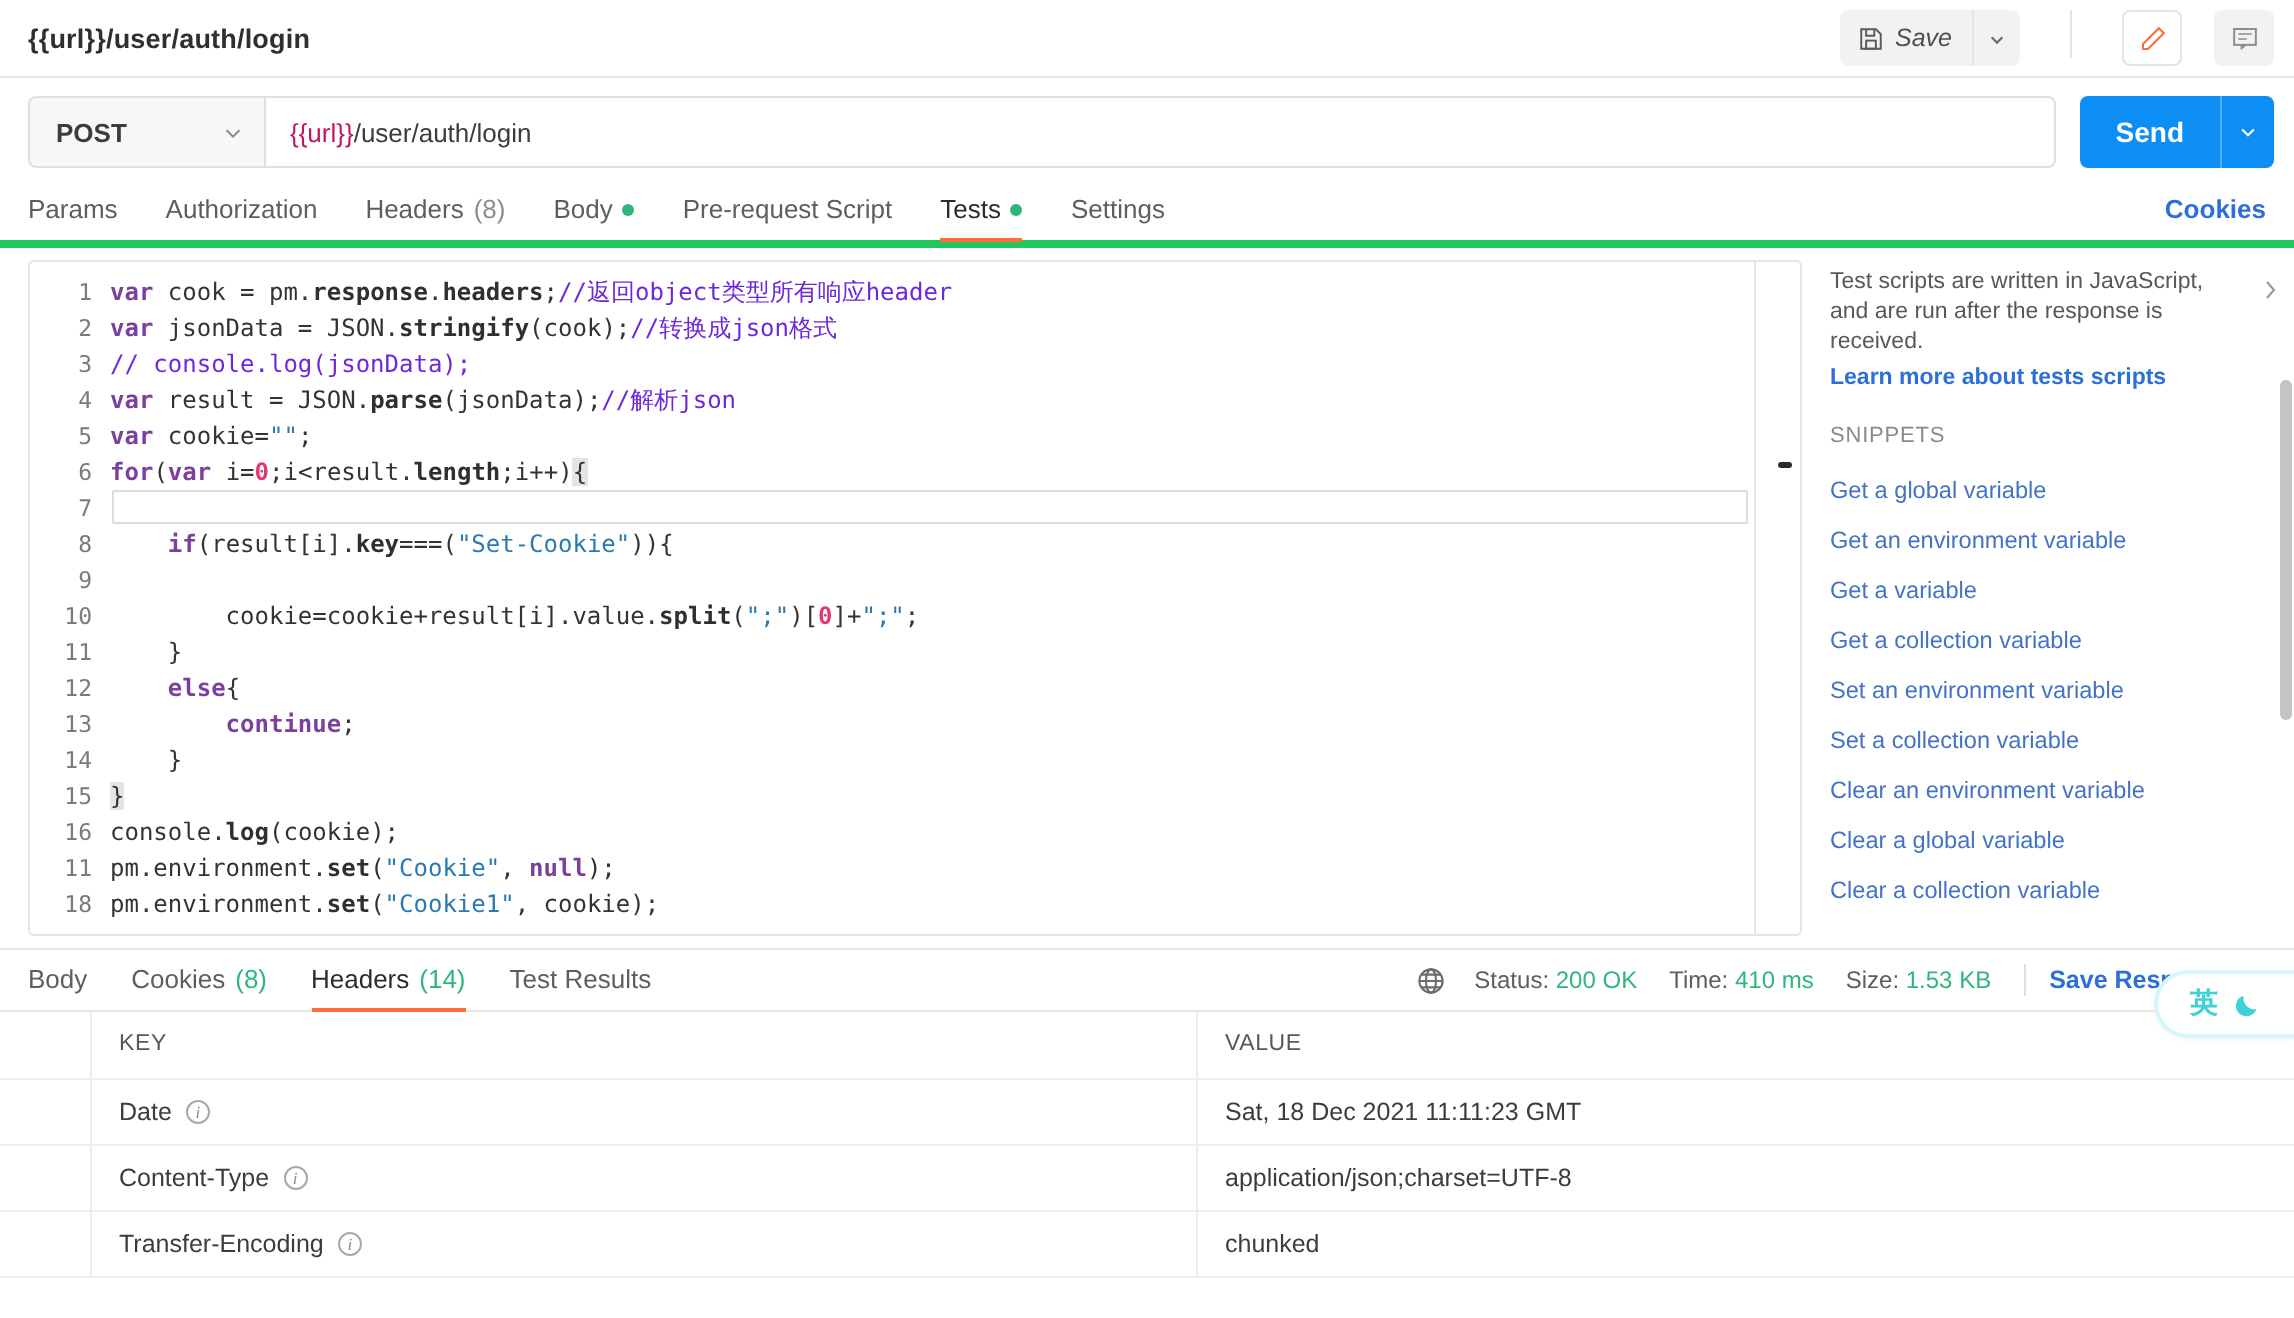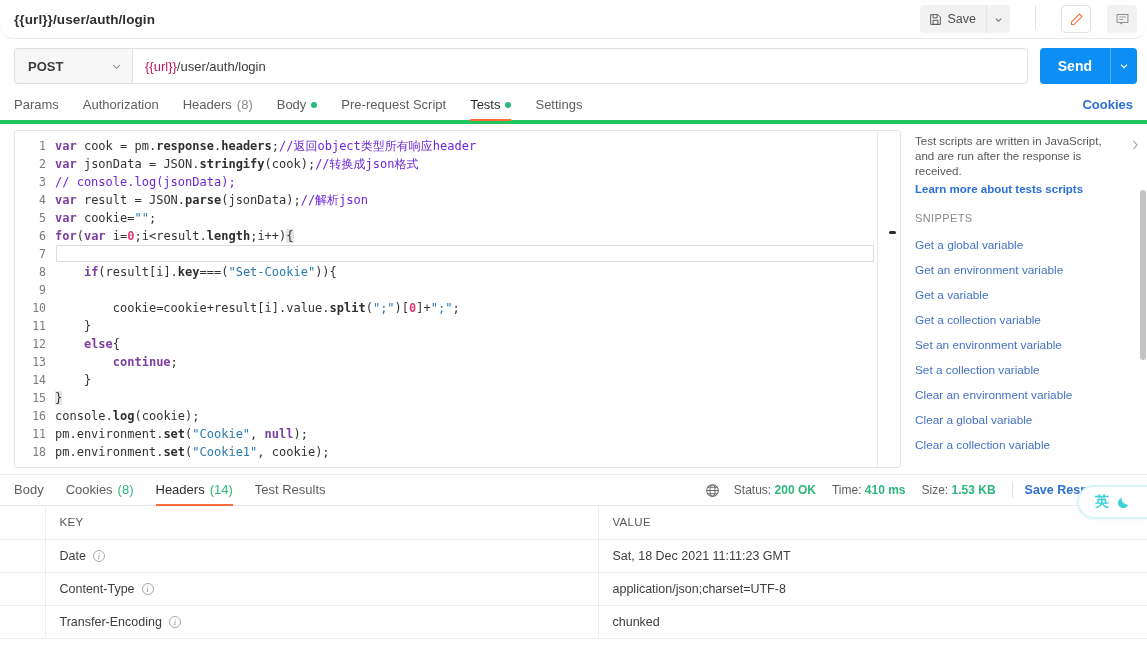--- a/index.html
+++ b/index.html
@@ -13,27 +13,26 @@
     -webkit-font-smoothing: antialiased;
   }
 
   
   .topbar {
     height: 39px;
     display: flex; align-items: center;
     padding: 0 10px 0 14px;
     border-bottom: 1px solid #e8e8e8;
     background: #fff;
-    border-radius: 14px;
   }
   .req-title {
     font-size: 13.5px; font-weight: bold; color: #2f2f2f;
     letter-spacing: 0.1px;
   }
-  .topbar-right { margin-left: auto; display: flex; align-items: flex-start; gap: 16px; }
+  .topbar-right { margin-left: auto; display: flex; align-items: flex-start; gap: 16px; font-style: italic; }
   .save-group {
     display: flex; align-items: center;
     background: #f2f2f2; border-radius: 4px; overflow: hidden;
     height: 28px;
   }
   .save-btn {
     display: flex; align-items: center; gap: 6px;
     padding: 0 10px 0 9px; height: 28px;
     font-size: 12.5px; color: #4e4e4e; cursor: pointer;
   }
@@ -229,21 +228,21 @@
     border-bottom: 1px solid #e8e8e8;
   }
   .resptabs .tab { margin-right: 22px; }
   .resptabs .tab .count { color: #2eb67d; }
   .resp-meta {
     margin-left: auto; display: flex; align-items: center; gap: 0;
     padding-bottom: 7px; font-size: 12px; color: #5e5e5e;
   }
   .resp-meta .globe { margin-right: 14px; color: #6b6b6b; display: flex; }
   .resp-meta .m { margin-right: 16px; white-space: nowrap; }
-  .resp-meta .m b { font-weight: bold; color: #2eb67d; }
+  .resp-meta .m b { font-weight: normal; color: #2eb67d; }
   .resp-meta .sep { width: 1px; height: 16px; background: #e0e0e0; margin: 0 12px 0 0; }
   .save-resp {
     color: #2d6fd8; font-weight: bold; font-size: 12.5px;
     display: flex; align-items: center; gap: 6px; cursor: pointer;
   }
 
   
   .tbl { width: 100%; border-collapse: collapse; table-layout: fixed; }
   .tbl col.c0 { width: 45px; }
   .tbl col.c1 { width: 553px; }

